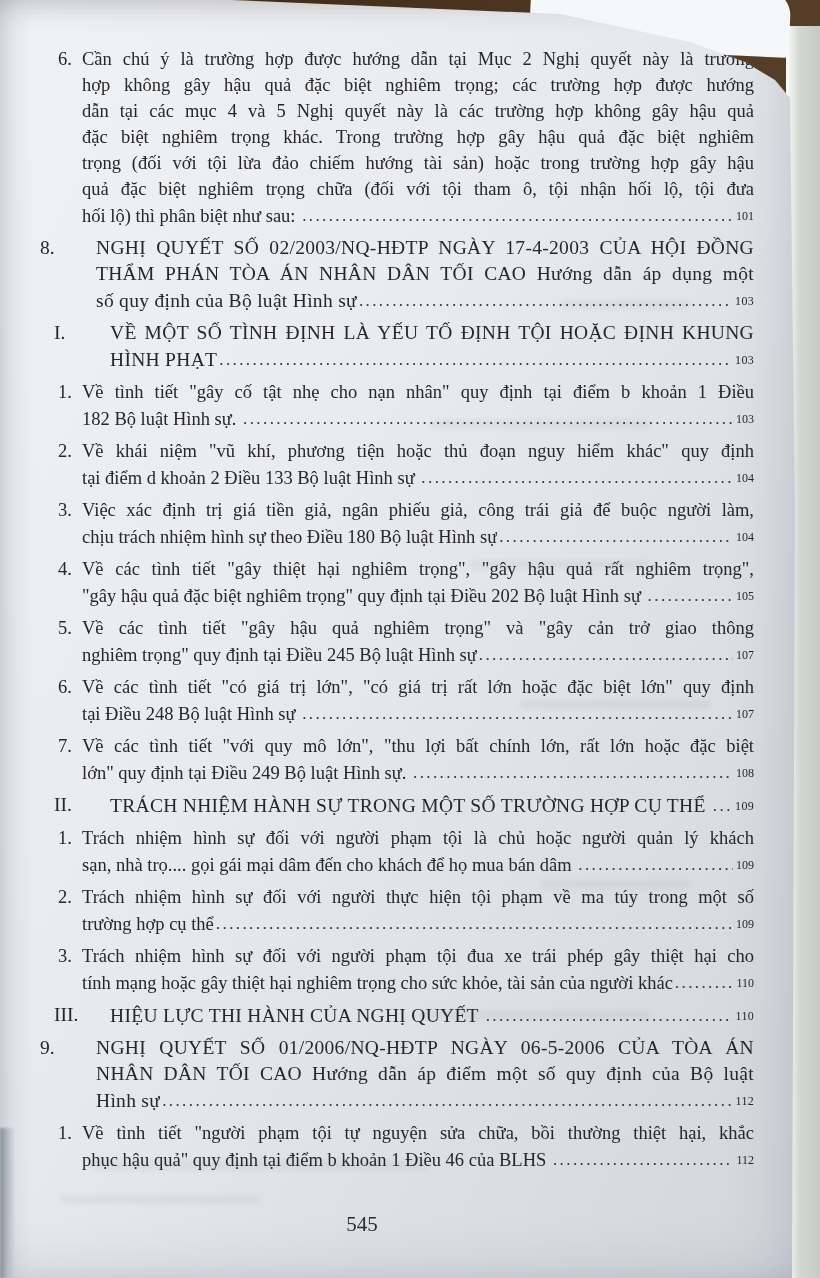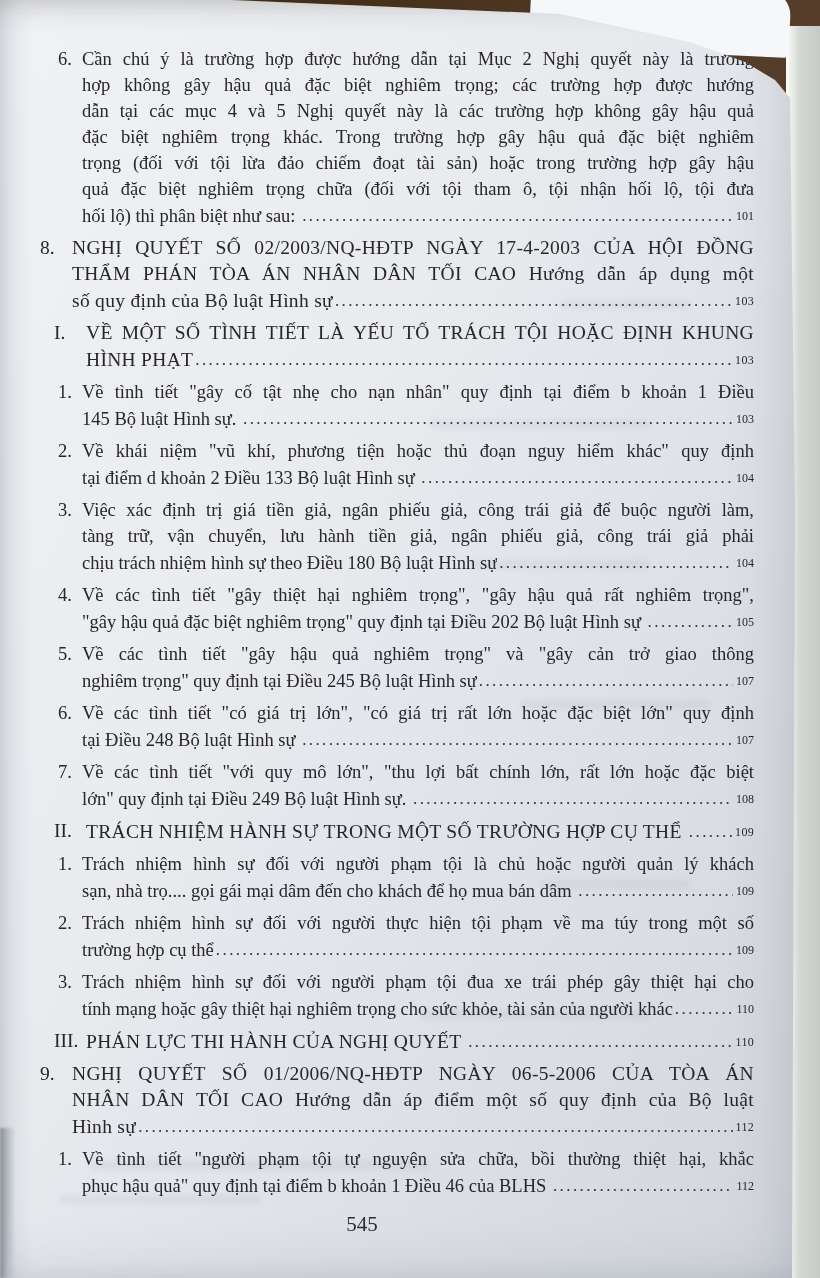--- a/index.html
+++ b/index.html
@@ -49,21 +49,21 @@
   .entry { position:relative; margin-bottom:6px; }
   .entry.sub   { padding-left:52px; }
   .entry.main  { padding-left:42px; }
   .entry.roman { padding-left:56px; }
   .enum { position:absolute; top:0; line-height:26px; }
   .entry.sub  .enum { left:28px; font-size:18.5px; }
   .entry.main .enum { left:10px; font-size:19.5px; }
   .entry.roman .enum { left:24px; font-size:19.5px; }
 
   .line { line-height:26px; font-size:18.5px; }
-  .entry.main .line, .entry.roman .line { font-size:19.5px; letter-spacing:.3px; }
+  .entry.main .line, .entry.roman .line { font-size:19.5px; letter-spacing:.3px;margin-left:24px; }
   .just { white-space:nowrap; overflow:hidden; text-align:justify; text-align-last:justify; }
   .last { display:flex; align-items:flex-end; }
   .txt { flex:0 1 auto; min-width:0; white-space:pre; overflow:hidden; }
   .dots { flex:1 1 12px; min-width:12px; overflow:hidden; white-space:nowrap; margin:0 3px 0 2px; color:#34343a; }
   .dots::after {
     content:"......................................................................................................................................................................";
     letter-spacing:2.4px; font-size:17px;
   }
   .pg { flex:none; font-size:12px; }
 
@@ -77,69 +77,68 @@
   <div class="white-corner"></div>
 
   <div class="page">
     <div class="toc">
         <div class="entry sub">
           <span class="enum">6.</span>
           <div class="line just">Cần chú ý là trường hợp được hướng dẫn tại Mục 2 Nghị quyết này là trường</div>
           <div class="line just">hợp không gây hậu quả đặc biệt nghiêm trọng; các trường hợp được hướng</div>
           <div class="line just">dẫn tại các mục 4 và 5 Nghị quyết này là các trường hợp không gây hậu quả</div>
           <div class="line just">đặc biệt nghiêm trọng khác. Trong trường hợp gây hậu quả đặc biệt nghiêm</div>
-          <div class="line just">trọng (đối với tội lừa đảo chiếm đoạt tài sản) hoặc trong trường hợp gây hậu</div>
+          <div class="line just">trọng (đối với tội lừa đảo chiếm hướng tài sản) hoặc trong trường hợp gây hậu</div>
           <div class="line just">quả đặc biệt nghiêm trọng chữa (đối với tội tham ô, tội nhận hối lộ, tội đưa</div>
           <div class="line last">
             <span class="txt">hối lộ) thì phân biệt như sau: </span>
             <span class="dots"></span>
             <span class="pg">101</span>
           </div>
         </div>
         <div class="entry main">
           <span class="enum">8.</span>
           <div class="line just">NGHỊ QUYẾT SỐ 02/2003/NQ-HĐTP NGÀY 17-4-2003 CỦA HỘI ĐỒNG</div>
           <div class="line just">THẨM PHÁN TÒA ÁN NHÂN DÂN TỐI CAO Hướng dẫn áp dụng một</div>
           <div class="line last">
             <span class="txt">số quy định của Bộ luật Hình sự</span>
             <span class="dots"></span>
             <span class="pg">103</span>
           </div>
         </div>
         <div class="entry roman">
           <span class="enum">I.</span>
-          <div class="line just">VỀ MỘT SỐ TÌNH TIẾT LÀ YẾU TỐ TRÁCH TỘI HOẶC ĐỊNH KHUNG</div>
+          <div class="line just">VỀ MỘT SỐ TÌNH ĐỊNH LÀ YẾU TỐ ĐỊNH TỘI HOẶC ĐỊNH KHUNG</div>
           <div class="line last">
             <span class="txt">HÌNH PHẠT</span>
             <span class="dots"></span>
             <span class="pg">103</span>
           </div>
         </div>
         <div class="entry sub">
           <span class="enum">1.</span>
           <div class="line just">Về tình tiết "gây cố tật nhẹ cho nạn nhân" quy định tại điểm b khoản 1 Điều</div>
           <div class="line last">
-            <span class="txt">145 Bộ luật Hình sự. </span>
+            <span class="txt">182 Bộ luật Hình sự. </span>
             <span class="dots"></span>
             <span class="pg">103</span>
           </div>
         </div>
         <div class="entry sub">
           <span class="enum">2.</span>
           <div class="line just">Về khái niệm "vũ khí, phương tiện hoặc thủ đoạn nguy hiểm khác" quy định</div>
           <div class="line last">
             <span class="txt">tại điểm d khoản 2 Điều 133 Bộ luật Hình sự </span>
             <span class="dots"></span>
             <span class="pg">104</span>
           </div>
         </div>
         <div class="entry sub">
           <span class="enum">3.</span>
           <div class="line just">Việc xác định trị giá tiền giả, ngân phiếu giả, công trái giả để buộc người làm,</div>
-          <div class="line just">tàng trữ, vận chuyển, lưu hành tiền giả, ngân phiếu giả, công trái giả phải</div>
           <div class="line last">
             <span class="txt">chịu trách nhiệm hình sự theo Điều 180 Bộ luật Hình sự</span>
             <span class="dots"></span>
             <span class="pg">104</span>
           </div>
         </div>
         <div class="entry sub">
           <span class="enum">4.</span>
           <div class="line just">Về các tình tiết "gây thiệt hại nghiêm trọng", "gây hậu quả rất nghiêm trọng",</div>
           <div class="line last">
@@ -206,21 +205,21 @@
           <div class="line just">Trách nhiệm hình sự đối với người phạm tội đua xe trái phép gây thiệt hại cho</div>
           <div class="line last">
             <span class="txt">tính mạng hoặc gây thiệt hại nghiêm trọng cho sức khỏe, tài sản của người khác</span>
             <span class="dots"></span>
             <span class="pg">110</span>
           </div>
         </div>
         <div class="entry roman">
           <span class="enum">III.</span>
           <div class="line last">
-            <span class="txt">PHÁN LỰC THI HÀNH CỦA NGHỊ QUYẾT </span>
+            <span class="txt">HIỆU LỰC THI HÀNH CỦA NGHỊ QUYẾT </span>
             <span class="dots"></span>
             <span class="pg">110</span>
           </div>
         </div>
         <div class="entry main">
           <span class="enum">9.</span>
           <div class="line just">NGHỊ QUYẾT SỐ 01/2006/NQ-HĐTP NGÀY 06-5-2006 CỦA TÒA ÁN</div>
           <div class="line just">NHÂN DÂN TỐI CAO Hướng dẫn áp điểm một số quy định của Bộ luật</div>
           <div class="line last">
             <span class="txt">Hình sự</span>

